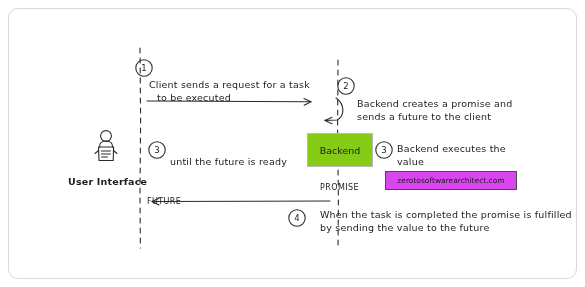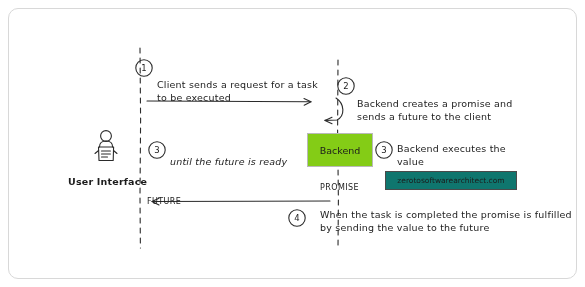--- a/index.html
+++ b/index.html
@@ -67,21 +67,21 @@
     justify-content: center;
     font-size: 9.5px;
     color: #1c1c1c;
   }
   .box-url {
     position: absolute;
     left: 385px;
     top: 171px;
     width: 130px;
     height: 17px;
-    background: #0f766e;
+    background: #d946ef;
     border: 1px solid #4a4a4a;
     display: flex;
     align-items: center;
     justify-content: center;
     font-size: 7.5px;
     color: #1c1c1c;
   }
   .small-cap {
     font-size: 8px;
     letter-spacing: 0.4px;
@@ -125,27 +125,27 @@
       </g>
     </g>
   </svg>
 
   <div class="num" style="left:135.5px;top:59.5px;">1</div>
   <div class="num" style="left:337.5px;top:77.5px;">2</div>
   <div class="num" style="left:148.5px;top:141.5px;">3</div>
   <div class="num" style="left:375.5px;top:141.5px;">3</div>
   <div class="num" style="left:288.5px;top:209.5px;">4</div>
 
-  <div class="lbl hand" style="left:157px;top:79px;">Client sends a request for a task</div>
+  <div class="lbl hand" style="left:149px;top:79px;">Client sends a request for a task</div>
   <div class="lbl hand" style="left:157px;top:92px;">to be executed</div>
 
   <div class="lbl hand" style="left:357px;top:98px;">Backend creates a promise and</div>
   <div class="lbl hand" style="left:357px;top:111px;">sends a future to the client</div>
 
-  <div class="lbl hand" style="left:170px;top:156px;font-style:italic;">until the future is ready</div>
+  <div class="lbl hand" style="left:170px;top:156px;">until the future is ready</div>
 
   <div class="lbl hand" style="left:397px;top:143px;">Backend executes the</div>
   <div class="lbl hand" style="left:397px;top:156px;">value</div>
 
   <div class="lbl hand" style="left:320px;top:209px;">When the task is completed the promise is fulfilled</div>
   <div class="lbl hand" style="left:320px;top:222px;">by sending the value to the future</div>
 
   <div class="lbl hand" style="left:68px;top:176px;font-weight:bold;">User Interface</div>
   <div class="box-backend">
       <span>Backend</span>

